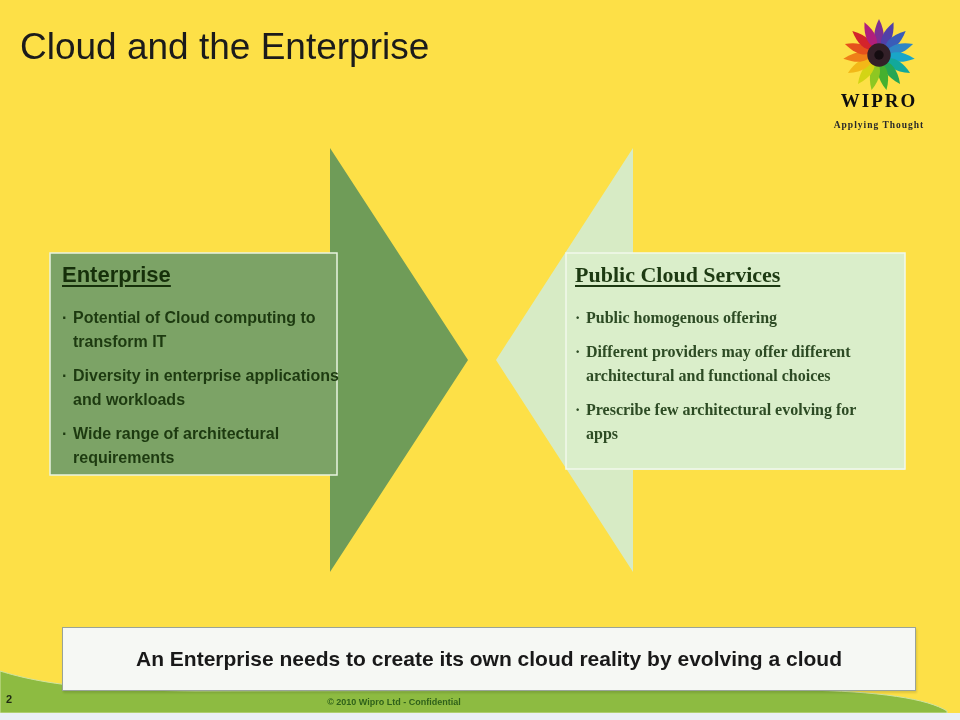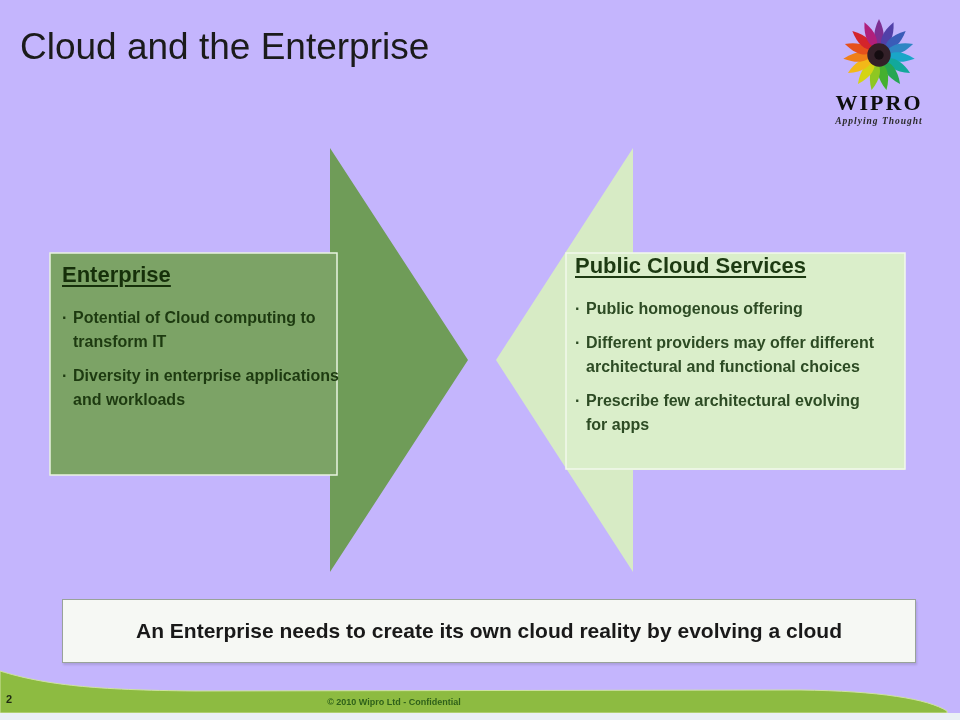--- a/index.html
+++ b/index.html
@@ -1,18 +1,18 @@
 <!DOCTYPE html>
 <html><head>
 <meta charset="utf-8">
 <style>
   html,body{margin:0;padding:0;background:#e6e6e6;}
   #slide{
     position:relative;width:960px;height:720px;overflow:hidden;
-    background:#c4b5fd;
+    background:#fde047;
     font-family:"Liberation Sans", sans-serif;
   }
   #shape-layer{position:absolute;left:0;top:0;}
 
   .title{
     position:absolute;left:20px;top:26px;
     font-size:37px;font-weight:normal;color:#1b1b1b;letter-spacing:0px;
   }
 
   .textblock{position:absolute;}
@@ -22,43 +22,43 @@
   }
   .textblock ul{margin:0;padding:0;list-style:none;}
   .textblock li{
     position:relative;padding-left:11px;
     font-size:16px;font-weight:bold;line-height:24px;margin-bottom:10px;
   }
   .textblock li::before{content:"·";position:absolute;left:0;top:0;}
 
   #ent-text{left:62px;top:262px;width:306px;color:#1d3a10;}
   #ent-text h2{color:#16300a;text-decoration:underline;}
-  #pub-text{left:575px;top:253px;width:300px;color:#2d4b24;}
+  #pub-text{left:575px;top:262px;width:300px;color:#2d4b24;font-family:Liberation Serif, serif;}
   #pub-text h2{color:#1d3a12;}
 
   .summary-box{
-    position:absolute;left:62px;top:599px;width:852px;height:62px;
+    position:absolute;left:62px;top:627px;width:852px;height:62px;
     background:#f6f8f4;border:1px solid #99a399;
     box-shadow:1px 2px 2px rgba(0,0,0,0.12);
     display:flex;flex-direction:column;justify-content:center;align-items:center;
     font-size:21px;font-weight:bold;color:#191919;line-height:28px;
   }
   .summary-line{white-space:pre;}
 
   .logo{
     position:absolute;right:18px;top:16px;width:126px;text-align:center;
   }
   .logo .flower{display:block;margin:0 auto;}
   .logo .brand{
     font-family:"Liberation Serif", serif;font-weight:bold;
-    font-size:22px;letter-spacing:2px;color:#0e0e0e;margin-top:-4px;
+    font-size:19px;letter-spacing:2px;color:#0e0e0e;margin-top:-4px;
   }
   .logo .tagline{
-    font-family:"Liberation Serif", serif;font-style:italic;font-weight:bold;
-    font-size:9.5px;letter-spacing:1px;color:#2a2a2a;margin-top:0px;
+    font-family:"Liberation Serif", serif;font-weight:bold;
+    font-size:9.5px;letter-spacing:1px;color:#2a2a2a;margin-top:8px;
   }
 
   .page-number{
     position:absolute;left:6px;top:693px;
     font-size:11px;font-weight:bold;color:#1f2a12;z-index:3;
   }
   .copyright{
     position:absolute;left:0;top:697px;width:788px;text-align:center;
     font-size:9px;font-weight:bold;color:#2f611a;z-index:3;
   }
@@ -109,20 +109,21 @@
     </svg>
     <div class="brand">WIPRO</div>
     <div class="tagline">Applying Thought</div>
   </div>
 
   <div id="ent-text" class="textblock">
     <h2>Enterprise</h2>
     <ul>
       <li>Potential of Cloud computing to transform IT</li>
       <li>Diversity in enterprise applications and workloads</li>
+      <li>Wide range of architectural requirements</li>
     </ul>
   </div>
 
   <div id="pub-text" class="textblock">
     <h2>Public Cloud Services</h2>
     <ul>
       <li>Public homogenous offering</li>
       <li>Different providers may offer different architectural and functional choices</li>
       <li>Prescribe few architectural evolving for apps</li>
     </ul>

